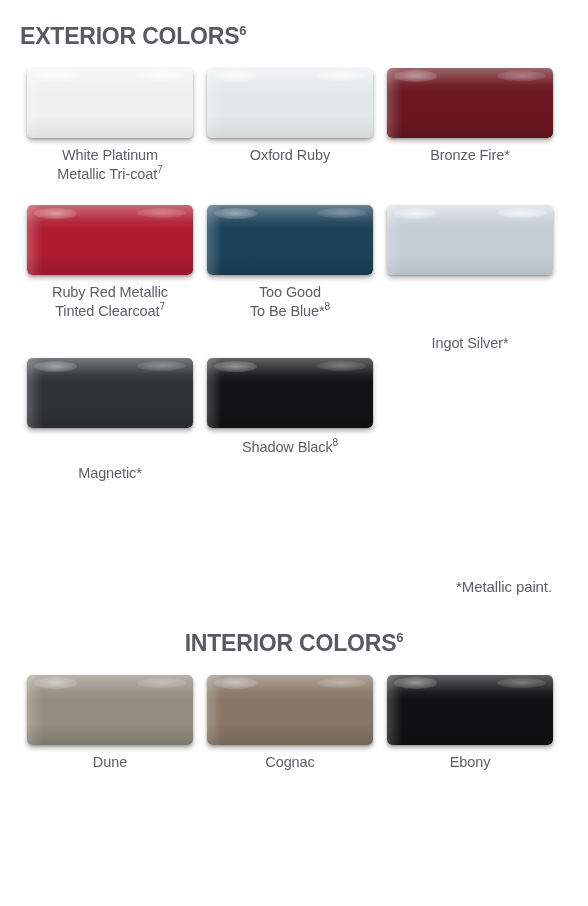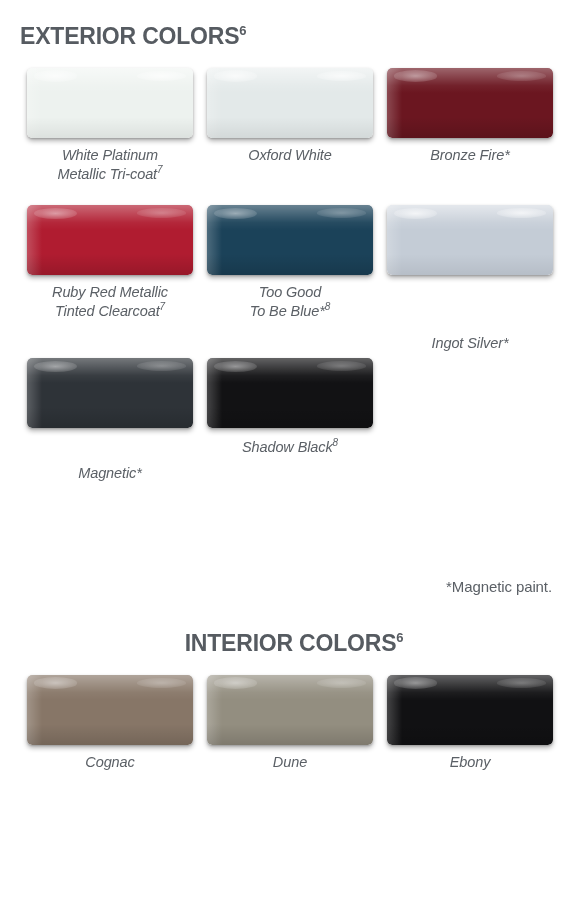--- a/index.html
+++ b/index.html
@@ -9,21 +9,21 @@
     color:#5b6066;overflow:hidden;position:relative;
   }
   .page{position:relative;width:588px;height:906px;box-sizing:border-box;padding:0 20px;}
 
   .section-title{
     font-size:23px;font-weight:bold;letter-spacing:-0.2px;
     color:#565b61;margin:0;line-height:1;
   }
   .section-title .sup{font-size:13px;vertical-align:super;font-weight:bold;}
 
-  .swatch-grid{display:flex;flex-wrap:wrap;margin:0;padding:0;font-style:italic;}
+  .swatch-grid{display:flex;flex-wrap:wrap;margin:0;padding:0;}
   .swatch-cell{
     width:180px;box-sizing:border-box;
     display:flex;flex-direction:column;align-items:center;
   }
   .chip-wrap{position:relative;width:166px;height:70px;}
   .chip{
     position:absolute;inset:0;border-radius:5px;
     box-shadow:0 3px 5px rgba(0,0,0,0.30), 0 1px 2px rgba(0,0,0,0.18);
     overflow:hidden;
   }
@@ -95,21 +95,21 @@
         <div class="chip-wrap">
           <div class="chip light">
             <div class="base" style="background: rgb(227, 233, 233);"></div>
             <div class="gloss"></div>
             <div class="edgeL"></div>
             <div class="shade"></div>
             <div class="specL"></div>
             <div class="specR"></div>
           </div>
         </div>
-        <div class="chip-label">Oxford White</div>
+        <div class="chip-label">Oxford Ruby</div>
       </div>
       <div class="swatch-cell" style="margin-bottom: 22px; align-items: center;">
         <div class="chip-wrap">
           <div class="chip">
             <div class="base" style="background: rgb(107, 22, 32);"></div>
             <div class="gloss"></div>
             <div class="edgeL"></div>
             <div class="shade"></div>
             <div class="specL"></div>
             <div class="specR"></div>
@@ -179,56 +179,56 @@
             <div class="edgeL"></div>
             <div class="shade"></div>
             <div class="specL"></div>
             <div class="specR"></div>
           </div>
         </div>
         <div class="chip-label">Shadow Black<span class="sup">8</span></div>
       </div>
     </div>
 
-  <div class="metallic-note" id="metallic-note" style="margin-top:74px;padding-right:16px;">*Magnetic paint.</div>
+  <div class="metallic-note" id="metallic-note" style="margin-top:74px;padding-right:16px;">*Metallic paint.</div>
 
   <h2 class="section-title" id="int-heading" style="margin-top:36px;text-align:center;">
     <span>INTERIOR COLORS</span><span class="sup">6</span>
   </h2>
 
   <div class="swatch-grid" id="interior-grid" style="margin-top:20px;">
       <div class="swatch-cell" style="margin-bottom: 22px;">
         <div class="chip-wrap">
           <div class="chip">
+            <div class="base" style="background: rgb(147, 142, 128);"></div>
+            <div class="gloss"></div>
+            <div class="edgeL"></div>
+            <div class="shade"></div>
+            <div class="specL"></div>
+            <div class="specR"></div>
+          </div>
+        </div>
+        <div class="chip-label">Dune</div>
+      </div>
+      <div class="swatch-cell" style="margin-bottom: 22px;">
+        <div class="chip-wrap">
+          <div class="chip">
             <div class="base" style="background: rgb(135, 118, 103);"></div>
             <div class="gloss"></div>
             <div class="edgeL"></div>
             <div class="shade"></div>
             <div class="specL"></div>
             <div class="specR"></div>
           </div>
         </div>
         <div class="chip-label">Cognac</div>
       </div>
       <div class="swatch-cell" style="margin-bottom: 22px;">
         <div class="chip-wrap">
           <div class="chip">
-            <div class="base" style="background: rgb(147, 142, 128);"></div>
-            <div class="gloss"></div>
-            <div class="edgeL"></div>
-            <div class="shade"></div>
-            <div class="specL"></div>
-            <div class="specR"></div>
-          </div>
-        </div>
-        <div class="chip-label">Dune</div>
-      </div>
-      <div class="swatch-cell" style="margin-bottom: 22px;">
-        <div class="chip-wrap">
-          <div class="chip">
             <div class="base" style="background: rgb(17, 17, 19);"></div>
             <div class="gloss"></div>
             <div class="edgeL"></div>
             <div class="shade"></div>
             <div class="specL"></div>
             <div class="specR"></div>
           </div>
         </div>
         <div class="chip-label">Ebony</div>
       </div>

